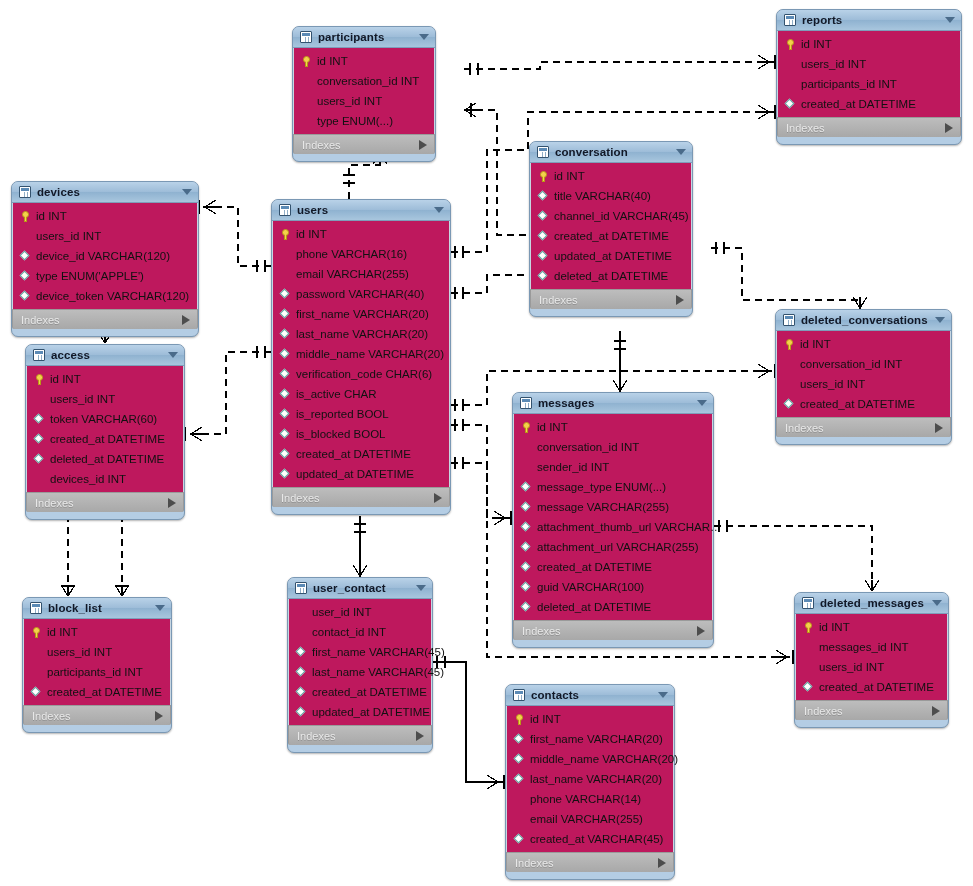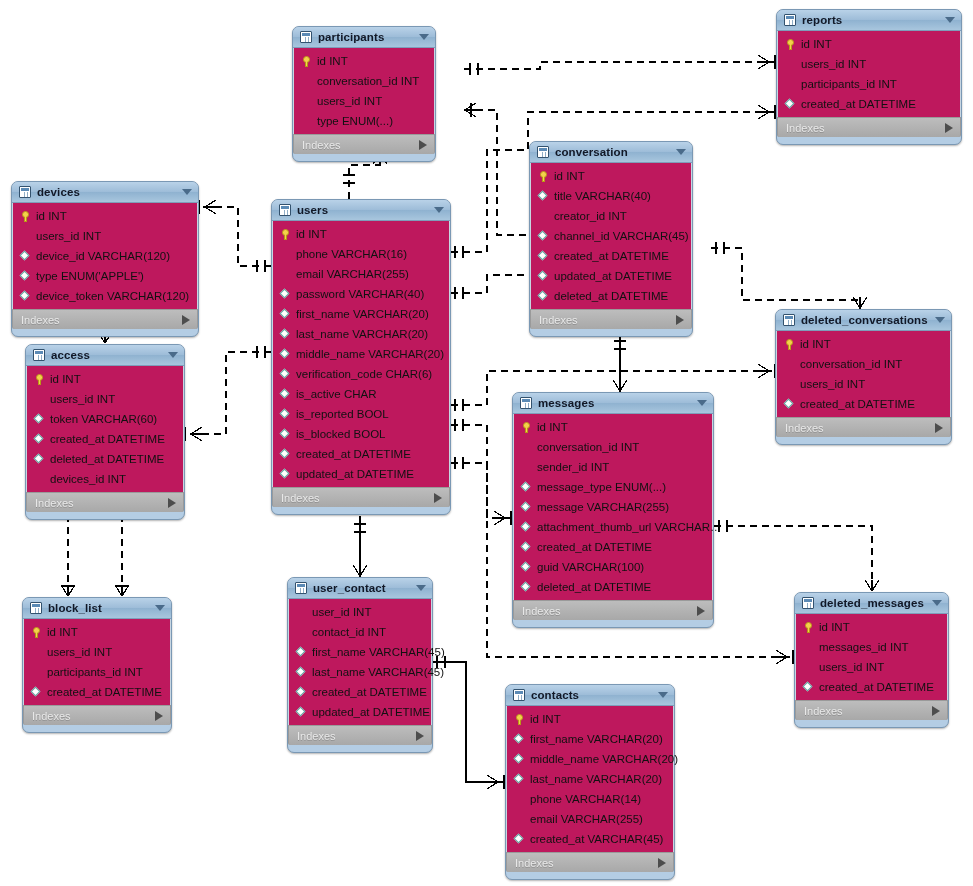--- a/index.html
+++ b/index.html
@@ -423,24 +423,20 @@
         <div class="tbl-body">
           <div class="col">
             <span class="gl key"></span>
             <span>id INT</span>
           </div>
           <div class="col">
             <span class="gl dia"></span>
             <span>title VARCHAR(40)</span>
           </div>
           <div class="col">
-            <span class="gl dia-fk"></span>
-            <span>creator_id INT</span>
-          </div>
-          <div class="col">
             <span class="gl dia"></span>
             <span>channel_id VARCHAR(45)</span>
           </div>
           <div class="col">
             <span class="gl dia"></span>
             <span>created_at DATETIME</span>
           </div>
           <div class="col">
             <span class="gl dia"></span>
             <span>updated_at DATETIME</span>
@@ -612,20 +608,24 @@
           <div class="col">
             <span class="gl dia"></span>
             <span>message VARCHAR(255)</span>
           </div>
           <div class="col">
             <span class="gl dia"></span>
             <span>attachment_thumb_url VARCHAR…</span>
           </div>
           <div class="col">
             <span class="gl dia"></span>
+            <span>attachment_url VARCHAR(255)</span>
+          </div>
+          <div class="col">
+            <span class="gl dia"></span>
             <span>created_at DATETIME</span>
           </div>
           <div class="col">
             <span class="gl dia"></span>
             <span>guid VARCHAR(100)</span>
           </div>
           <div class="col">
             <span class="gl dia"></span>
             <span>deleted_at DATETIME</span>
           </div>

